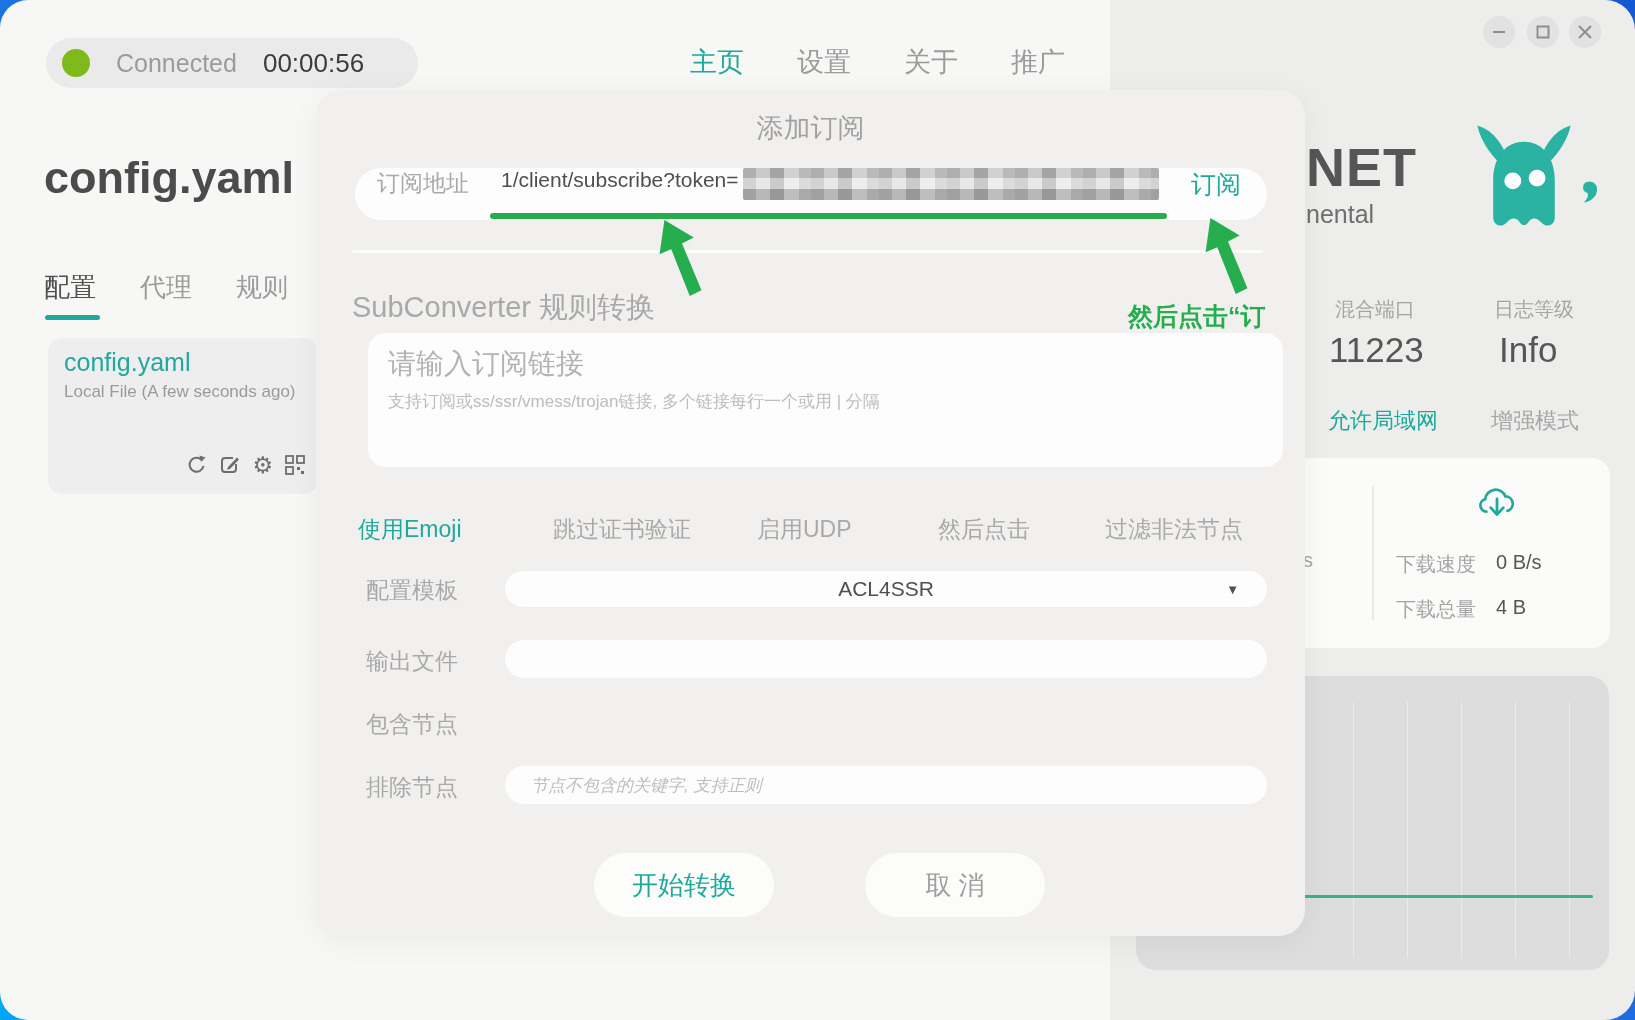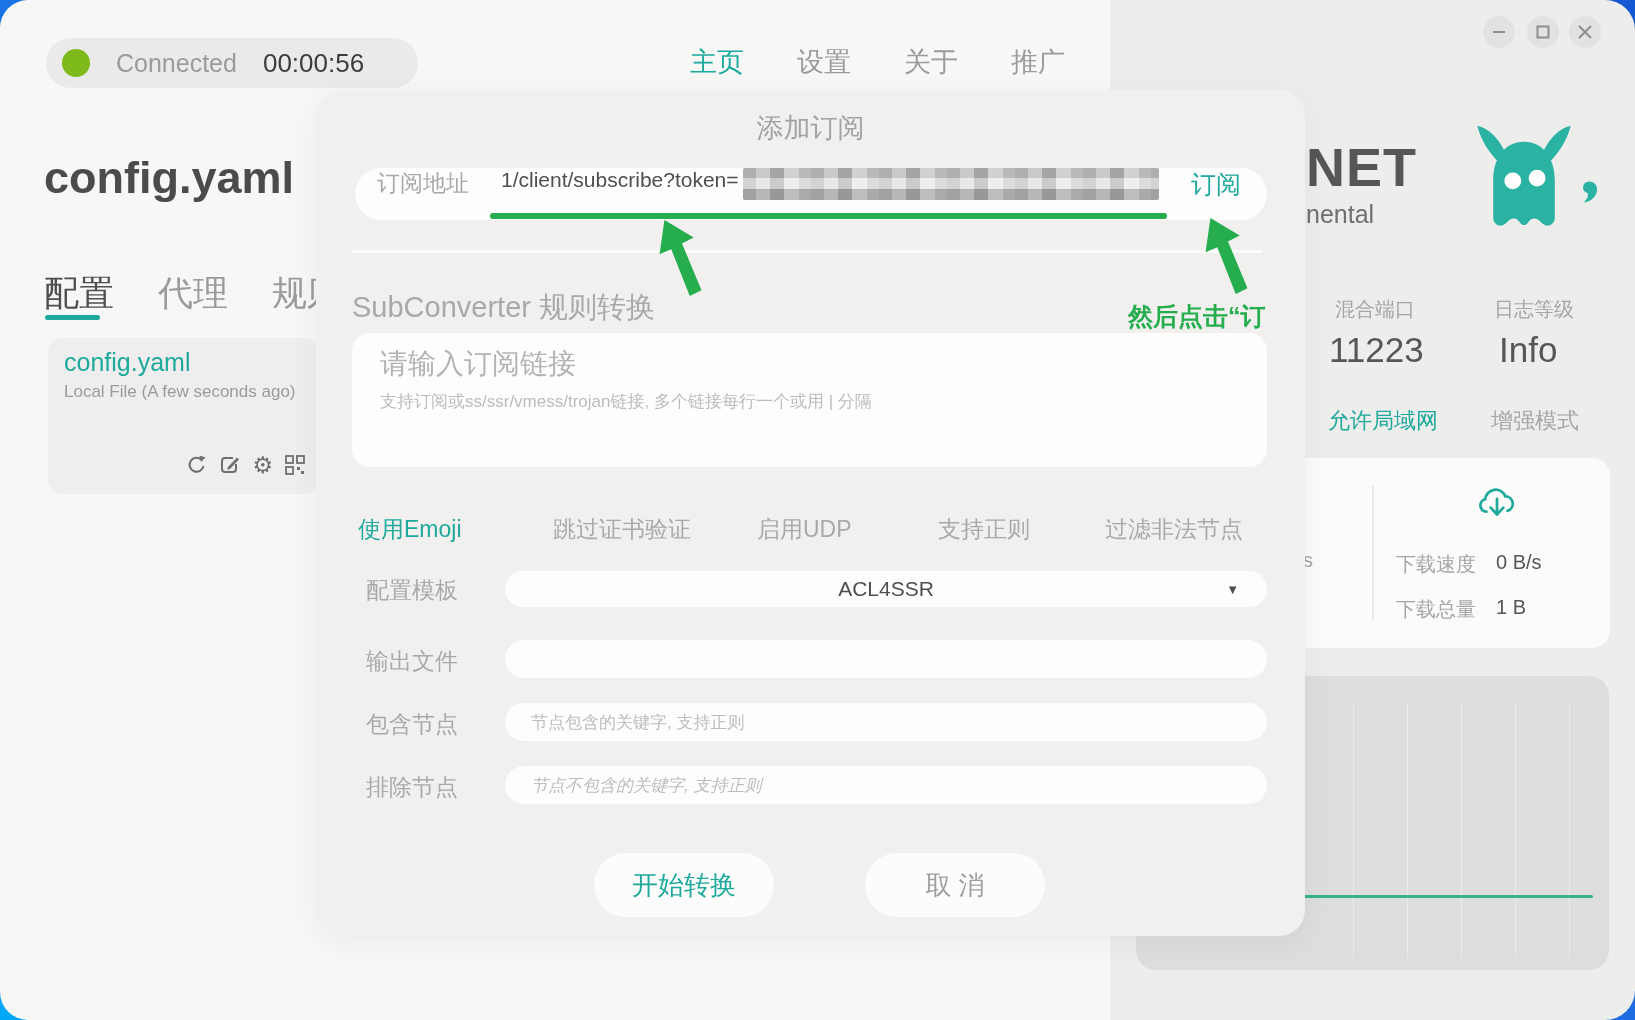--- a/index.html
+++ b/index.html
@@ -39,21 +39,21 @@
     background:#f7f7f6; border-radius:28px 0 0 28px; }
   .status-pill { position:absolute; left:46px; top:38px; width:372px; height:50px;
     background:#ebeaea; border-radius:25px; display:flex; align-items:center; }
   .status-dot { width:28px; height:28px; border-radius:50%; background:#7fba1d; margin-left:16px; }
   .status-label { font-size:25px; color:#9b9b9b; margin-left:26px; }
   .status-timer { font-size:26px; color:#3c3c3c; margin-left:26px; }
   .nav-tabs { position:absolute; left:690px; top:44px; display:flex; gap:53px; font-size:27px; }
   .nav-tab { color:#9b9b9b; cursor:default; }
   .nav-tab.active { color:#1fa99c; }
   .sb-title { position:absolute; left:44px; top:152px; font-size:45px; font-weight:bold; color:#4b4b4b; }
-  .sb-tabs { position:absolute; left:44px; top:270px; display:flex; gap:44px; font-size:35px;justify-content:flex-end; }
+  .sb-tabs { position:absolute; left:44px; top:270px; display:flex; gap:44px; font-size:26px;justify-content:flex-end; }
   .sb-tab { color:#9b9b9b; }
   .sb-tab.active { color:#4f4f4f; }
   .sb-underline { position:absolute; left:45px; top:315px; width:55px; height:5px;
     background:#1fa99c; border-radius:3px; }
   .config-card { position:absolute; left:48px; top:338px; width:270px; height:156px;
     background:#efeeee; border-radius:14px; }
   .cc-name { position:absolute; left:16px; top:10px; font-size:25px; color:#1fa99c; }
   .cc-meta { position:absolute; left:16px; top:44px; font-size:17px; color:#9b9b9b; }
   .cc-icons { position:absolute; right:12px; bottom:18px; display:flex; gap:11px; align-items:center; color:#6f6f6f; }
 
@@ -72,22 +72,22 @@
       repeating-linear-gradient(90deg, #b4b4b4 0 13px, #d8d8d8 13px 27px, #a6a6a6 27px 41px, #e2e2e2 41px 56px, #c2c2c2 56px 68px);
   }
   .sub-btn { margin-left:auto; margin-right:26px; font-size:25px; color:#1fa99c; cursor:pointer; }
   .sub-underline { position:absolute; left:174px; top:123px; width:677px; height:6px;
     background:#25ad4e; border-radius:3px; }
   .sub-divider { position:absolute; left:36px; top:160px; width:911px; height:3px;
     background:#fbfbfa; border-radius:2px; }
   .sc-heading { position:absolute; left:36px; top:198px; font-size:29px; color:#a9a9a9; }
   .annot { position:absolute; font-size:25px; font-weight:bold; color:#25ad4e; }
   .green-arrow { position:absolute; width:54px; height:78px; }
-  .sc-textarea { position:absolute; left:36px; top:243px; width:915px; height:134px;
-    background:#fdfdfd; border-radius:18px; padding:12px 28px; white-space:nowrap; }
+  .sc-textarea { position:absolute; left:52px; top:243px; width:915px; height:134px;
+    background:#fdfdfd; border-radius:18px; padding:12px 20px; white-space:nowrap; }
   .ta-ph1 { font-size:28px; color:#b3b3b3; }
   .ta-ph2 { font-size:17px; color:#bcbcbc; margin-top:7px; }
   .opt { position:absolute; top:424px; font-size:23px; color:#a9a9a9; cursor:pointer; }
   .opt.on { color:#1fa99c; }
   .form-label { position:absolute; left:50px; font-size:23px; color:#a9a9a9;text-align:center; }
   .form-pill { position:absolute; left:189px; width:762px; background:#fdfdfd; border-radius:20px;
     display:flex; align-items:center; }
   .pill-ph { font-size:17px; color:#bdbdbd; margin-left:26px; }
   .dd-value { width:100%; text-align:center; font-size:21px; color:#4f4f4f; }
   .dd-caret { position:absolute; right:28px; top:50%; transform:translateY(-50%);
@@ -149,21 +149,21 @@
   <div class="dl-card">
     <span class="abs dl-label" style="left:63px; top:91px;">s</span>
     <div class="abs" style="left:132px; top:28px; width:2px; height:134px; background:#eae9e9;"></div>
     <svg class="abs" style="left:236px; top:26px;" width="42" height="40" viewBox="0 0 40 38">
       <path d="M30,25.5 a7,7 0 0 0 -2,-13.7 a10,10 0 0 0 -19.3,2.7 a6,6 0 0 0 1.2,11.8" fill="none" stroke="#1fa99c" stroke-width="2.6" stroke-linecap="round"></path>
       <path d="M20,14 v14 M14,22.5 l6,6.5 6,-6.5" fill="none" stroke="#1fa99c" stroke-width="2.6" stroke-linecap="round" stroke-linejoin="round"></path>
     </svg>
     <span class="abs dl-label" style="left:156px; top:93px;">下载速度</span>
     <span class="abs dl-value" style="left:256px; top:93px;">0 B/s</span>
     <span class="abs dl-label" style="left:156px; top:138px;">下载总量</span>
-    <span class="abs dl-value" style="left:256px; top:138px;">1 B</span>
+    <span class="abs dl-value" style="left:256px; top:138px;">4 B</span>
   </div>
 
   <div class="chart-block">
     <div class="gridlines"></div>
     <span class="chart-ylabel">0 B/s</span>
     <div class="chart-line"></div>
   </div>
 
   <div class="front-window">
 
@@ -239,36 +239,33 @@
     <span class="abs sc-heading">SubConverter 规则转换</span>
 
     <div class="sc-textarea">
       <div class="ta-ph1">请输入订阅链接</div>
       <div class="ta-ph2">支持订阅或ss/ssr/vmess/trojan链接, 多个链接每行一个或用 | 分隔</div>
     </div>
 
     <span class="opt on" style="left:42px;">使用Emoji</span>
     <span class="opt" style="left:237px;">跳过证书验证</span>
     <span class="opt" style="left:441px;">启用UDP</span>
-    <span class="opt" style="left:622px;">支持正则</span>
+    <span class="opt" style="left:622px;">然后点击</span>
     <span class="opt" style="left:789px;">过滤非法节点</span>
 
     <span class="form-label" style="top:485px;">配置模板</span>
     <div class="form-pill" style="top:481px; height:36px;">
       <span class="dd-value">ACL4SSR</span>
       <span class="dd-caret">▼</span>
     </div>
 
     <span class="form-label" style="top:556px;">输出文件</span>
     <div class="form-pill" style="top:550px; height:38px;"></div>
 
     <span class="form-label" style="top:619px;">包含节点</span>
-    <div class="form-pill" style="top:613px; height:38px;">
-      <span class="pill-ph">节点包含的关键字, 支持正则</span>
-    </div>
 
     <span class="form-label" style="top:682px;">排除节点</span>
     <div class="form-pill" style="top:676px; height:38px;font-style:italic;">
       <span class="pill-ph">节点不包含的关键字, 支持正则</span>
     </div>
 
     <div class="modal-btn btn-convert">开始转换</div>
     <div class="modal-btn btn-cancel">取 消</div>
   </div>
 

